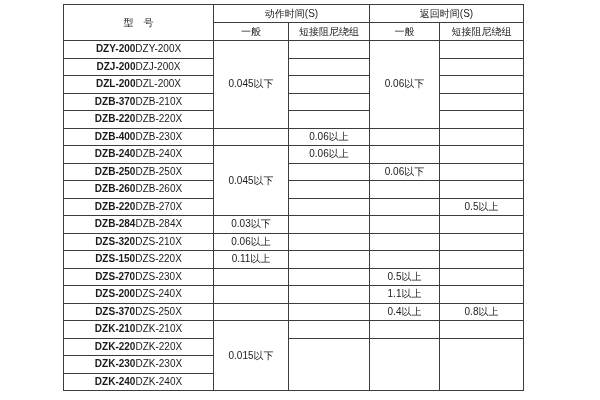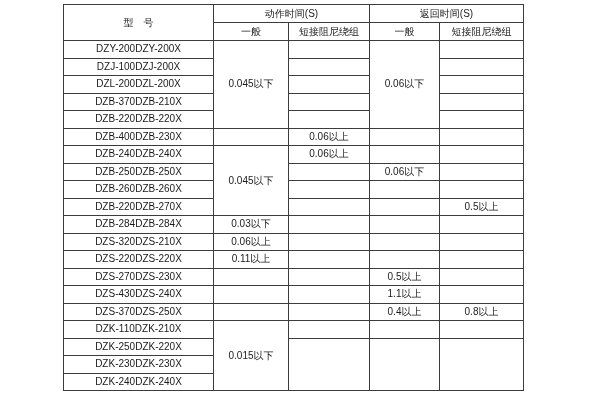--- a/index.html
+++ b/index.html
@@ -31,21 +31,21 @@
     overflow:hidden;
     background:#ffffff;
   }
   .spec thead tr{height:18px;}
   .spec .model-col{width:150px;}
   .spec .ag-col{width:75px;}
   .spec .ad-col{width:81px;}
   .spec .rg-col{width:70px;}
   .spec .rd-col{width:84px;}
   .model-cell span{display:inline-block;}
-  .model-cell .m-a{margin-right:0;}
+  .model-cell .m-a{margin-right:0;font-weight:bold;}
 </style>
 </head>
 <body>
 
 <div class="canvas">
   <table class="spec">
     <colgroup>
       <col class="model-col">
         <col class="ag-col">
         <col class="ad-col">
@@ -67,21 +67,21 @@
     </thead>
     <tbody>
         <tr>
           <td class="model-cell"><span class="m-a">DZY-200</span><span class="m-b">DZY-200X</span></td>
           <td rowspan="5">0.045以下</td>
           <td></td>
           <td rowspan="5">0.06以下</td>
           <td></td>
         </tr>
         <tr>
-          <td class="model-cell"><span class="m-a">DZJ-100</span><span class="m-b">DZJ-200X</span></td>
+          <td class="model-cell"><span class="m-a">DZJ-200</span><span class="m-b">DZJ-200X</span></td>
           <td></td>
           <td></td>
         </tr>
         <tr>
           <td class="model-cell"><span class="m-a">DZL-200</span><span class="m-b">DZL-200X</span></td>
           <td></td>
           <td></td>
         </tr>
         <tr>
           <td class="model-cell"><span class="m-a">DZB-370</span><span class="m-b">DZB-210X</span></td>
@@ -133,56 +133,56 @@
           <td></td>
         </tr>
         <tr>
           <td class="model-cell"><span class="m-a">DZS-320</span><span class="m-b">DZS-210X</span></td>
           <td>0.06以上</td>
           <td></td>
           <td></td>
           <td></td>
         </tr>
         <tr>
-          <td class="model-cell"><span class="m-a">DZS-220</span><span class="m-b">DZS-220X</span></td>
+          <td class="model-cell"><span class="m-a">DZS-150</span><span class="m-b">DZS-220X</span></td>
           <td>0.11以上</td>
           <td></td>
           <td></td>
           <td></td>
         </tr>
         <tr>
           <td class="model-cell"><span class="m-a">DZS-270</span><span class="m-b">DZS-230X</span></td>
           <td></td>
           <td></td>
           <td>0.5以上</td>
           <td></td>
         </tr>
         <tr>
-          <td class="model-cell"><span class="m-a">DZS-430</span><span class="m-b">DZS-240X</span></td>
+          <td class="model-cell"><span class="m-a">DZS-200</span><span class="m-b">DZS-240X</span></td>
           <td></td>
           <td></td>
           <td>1.1以上</td>
           <td></td>
         </tr>
         <tr>
           <td class="model-cell"><span class="m-a">DZS-370</span><span class="m-b">DZS-250X</span></td>
           <td></td>
           <td></td>
           <td>0.4以上</td>
           <td>0.8以上</td>
         </tr>
         <tr>
-          <td class="model-cell"><span class="m-a">DZK-110</span><span class="m-b">DZK-210X</span></td>
+          <td class="model-cell"><span class="m-a">DZK-210</span><span class="m-b">DZK-210X</span></td>
           <td rowspan="4">0.015以下</td>
           <td></td>
           <td></td>
           <td></td>
         </tr>
         <tr>
-          <td class="model-cell"><span class="m-a">DZK-250</span><span class="m-b">DZK-220X</span></td>
+          <td class="model-cell"><span class="m-a">DZK-220</span><span class="m-b">DZK-220X</span></td>
           <td rowspan="3"></td>
           <td rowspan="3"></td>
           <td rowspan="3"></td>
         </tr>
         <tr>
           <td class="model-cell"><span class="m-a">DZK-230</span><span class="m-b">DZK-230X</span></td>
         </tr>
         <tr>
           <td class="model-cell"><span class="m-a">DZK-240</span><span class="m-b">DZK-240X</span></td>
         </tr>

